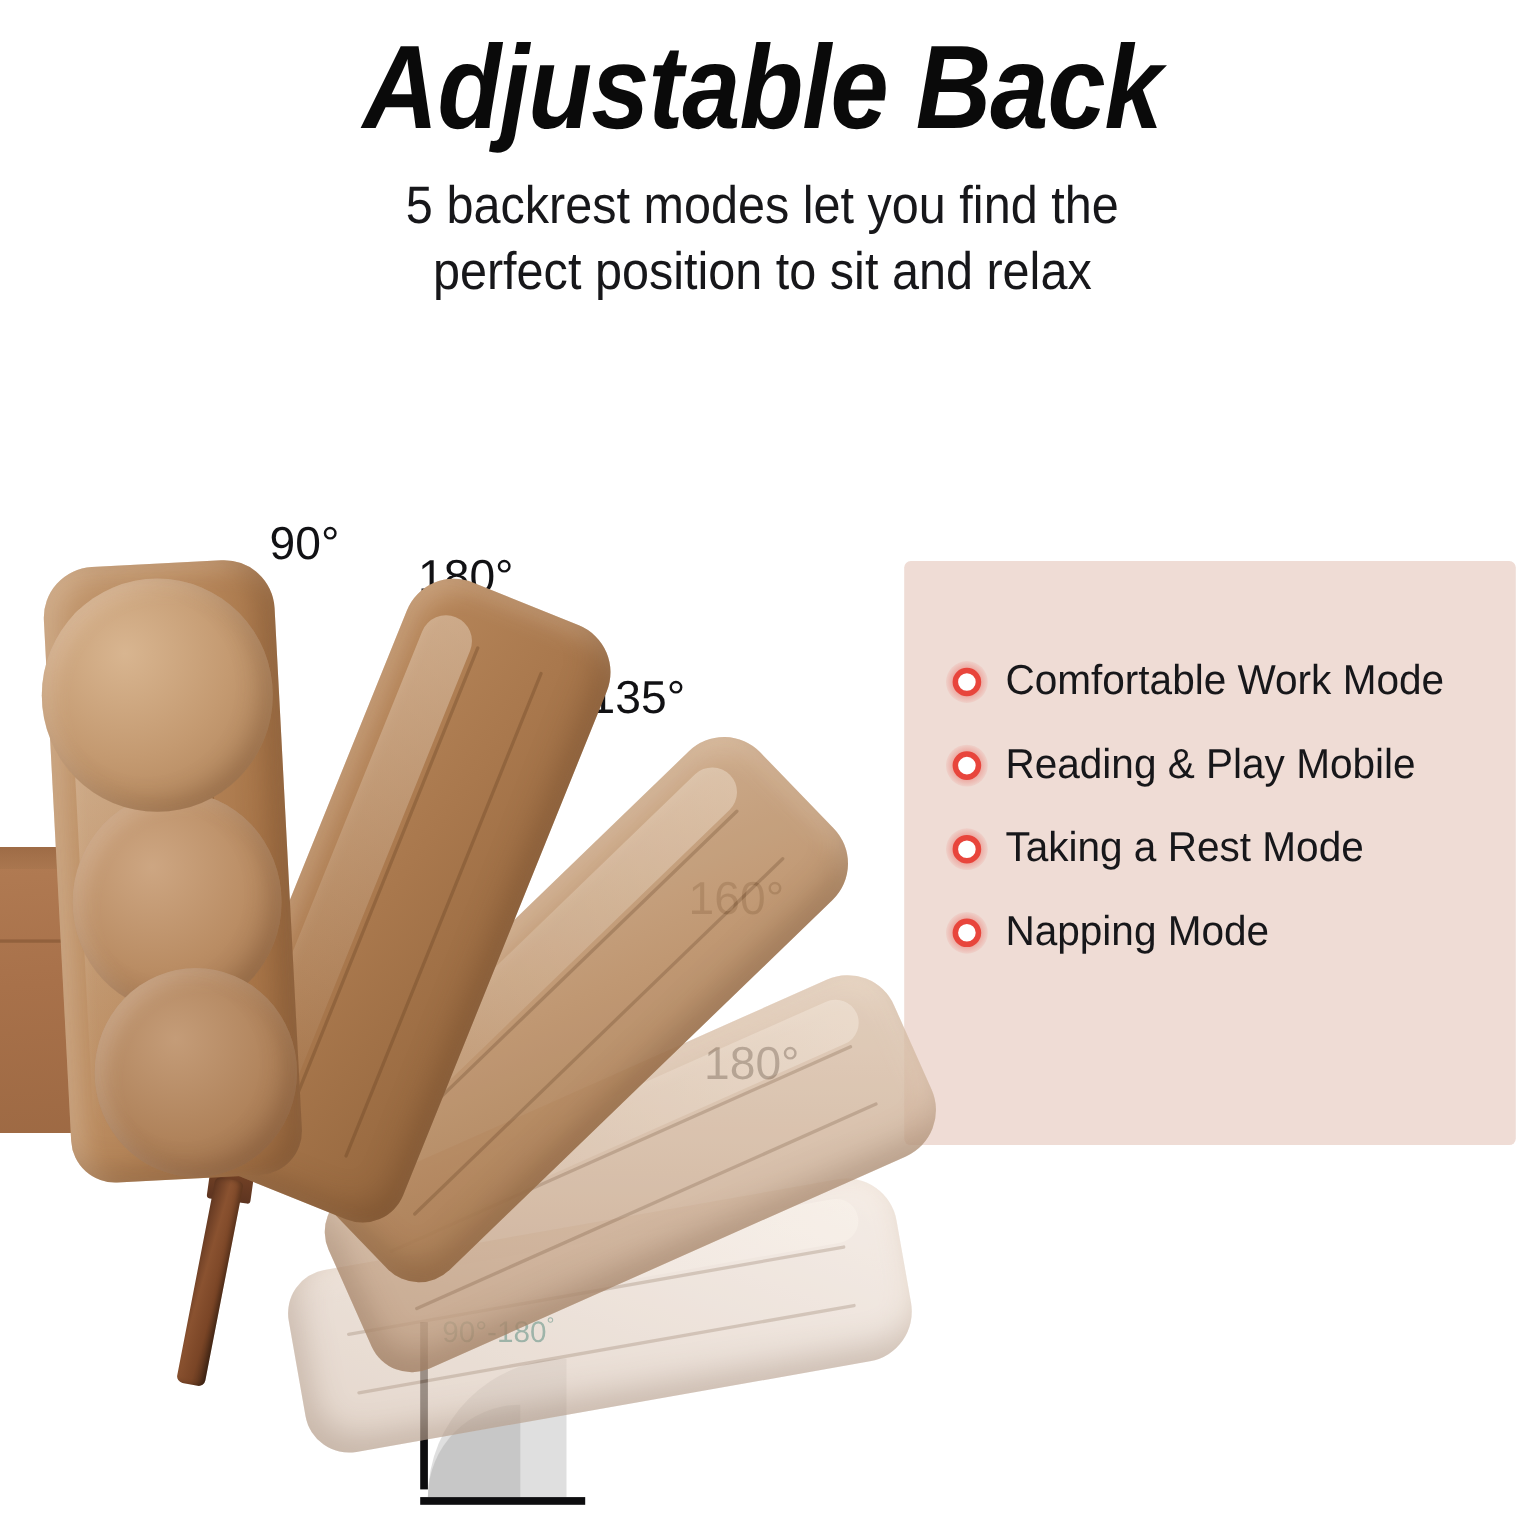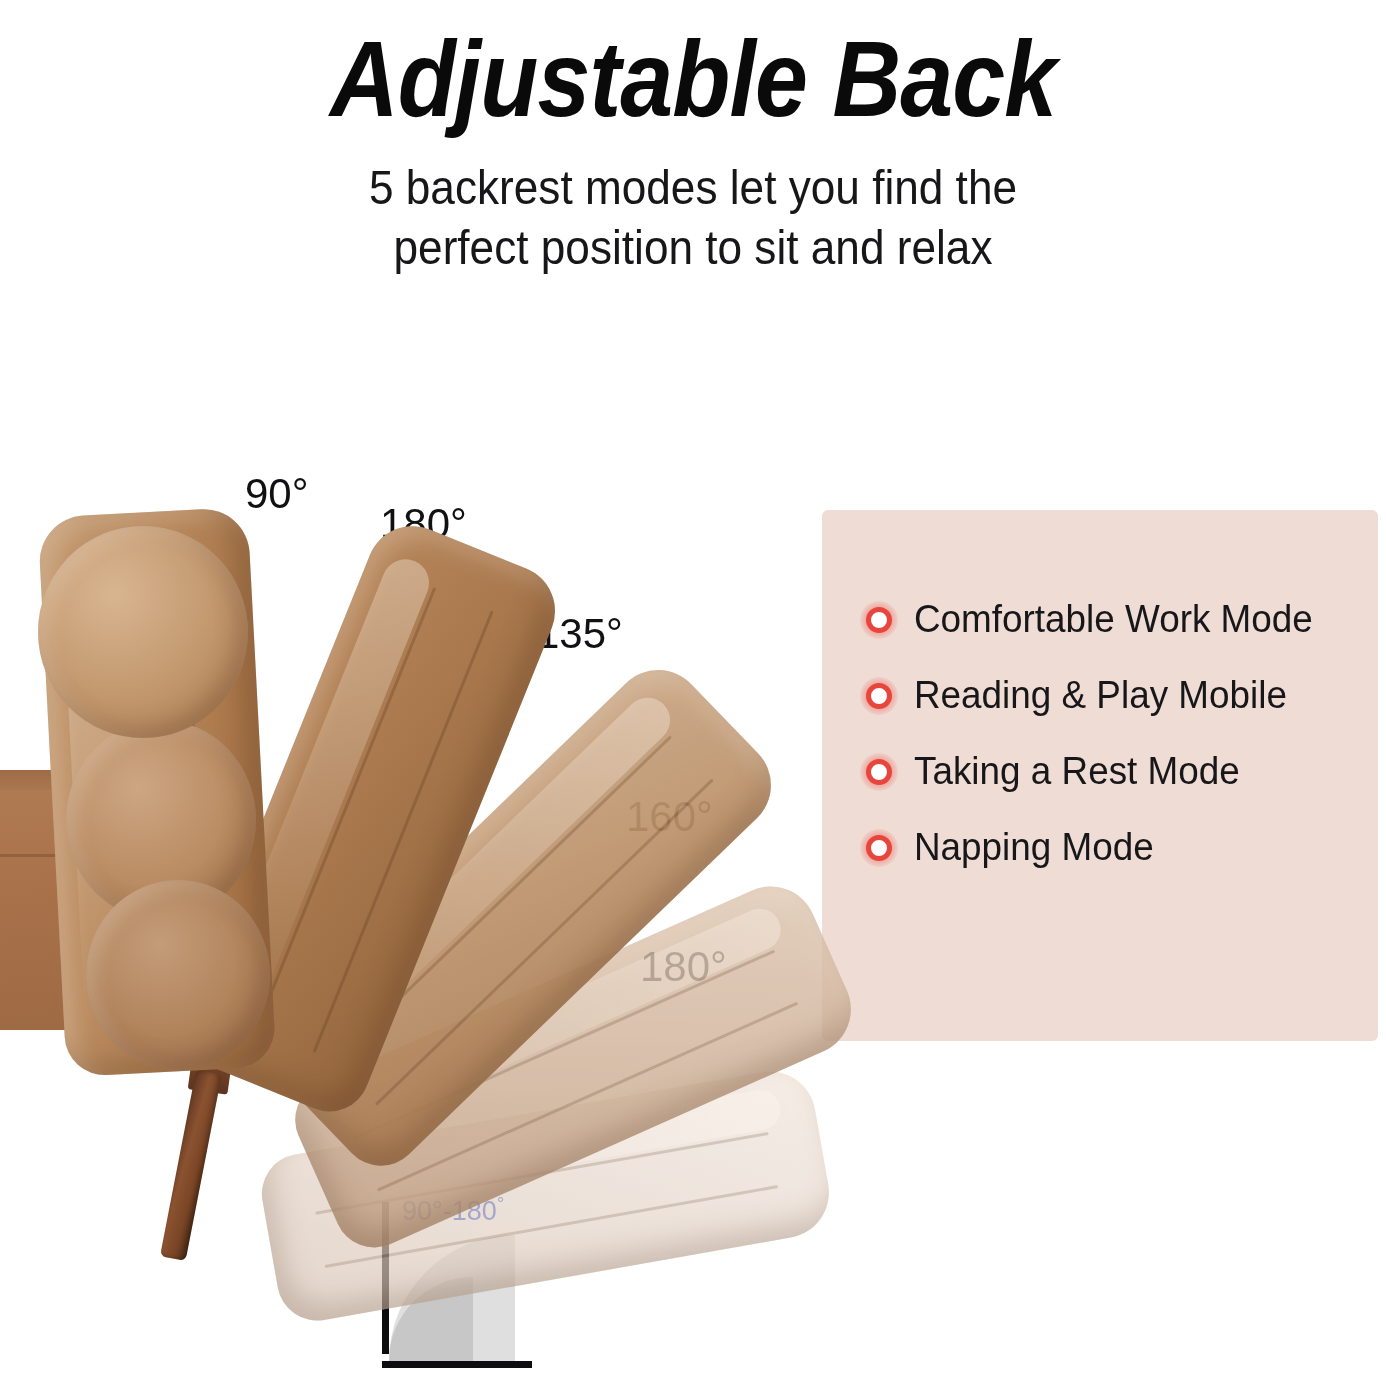--- a/index.html
+++ b/index.html
@@ -270,21 +270,21 @@
     width: 84px; height: 84px;
     background: #c3c3c3;
     border-radius: 84px 0 0 0;
     opacity: .85;
   }
   .ad-label {
     position: absolute;
     left: 20px;
     top: -4px;
     font-size: 27px;
-    color: #1d4ed8;
+    color: #0f766e;
     white-space: nowrap;
   }
   .ad-label .sup {
     font-size: 18px;
     vertical-align: super;
   }
 
   
   .feature-panel {
     position: absolute;

